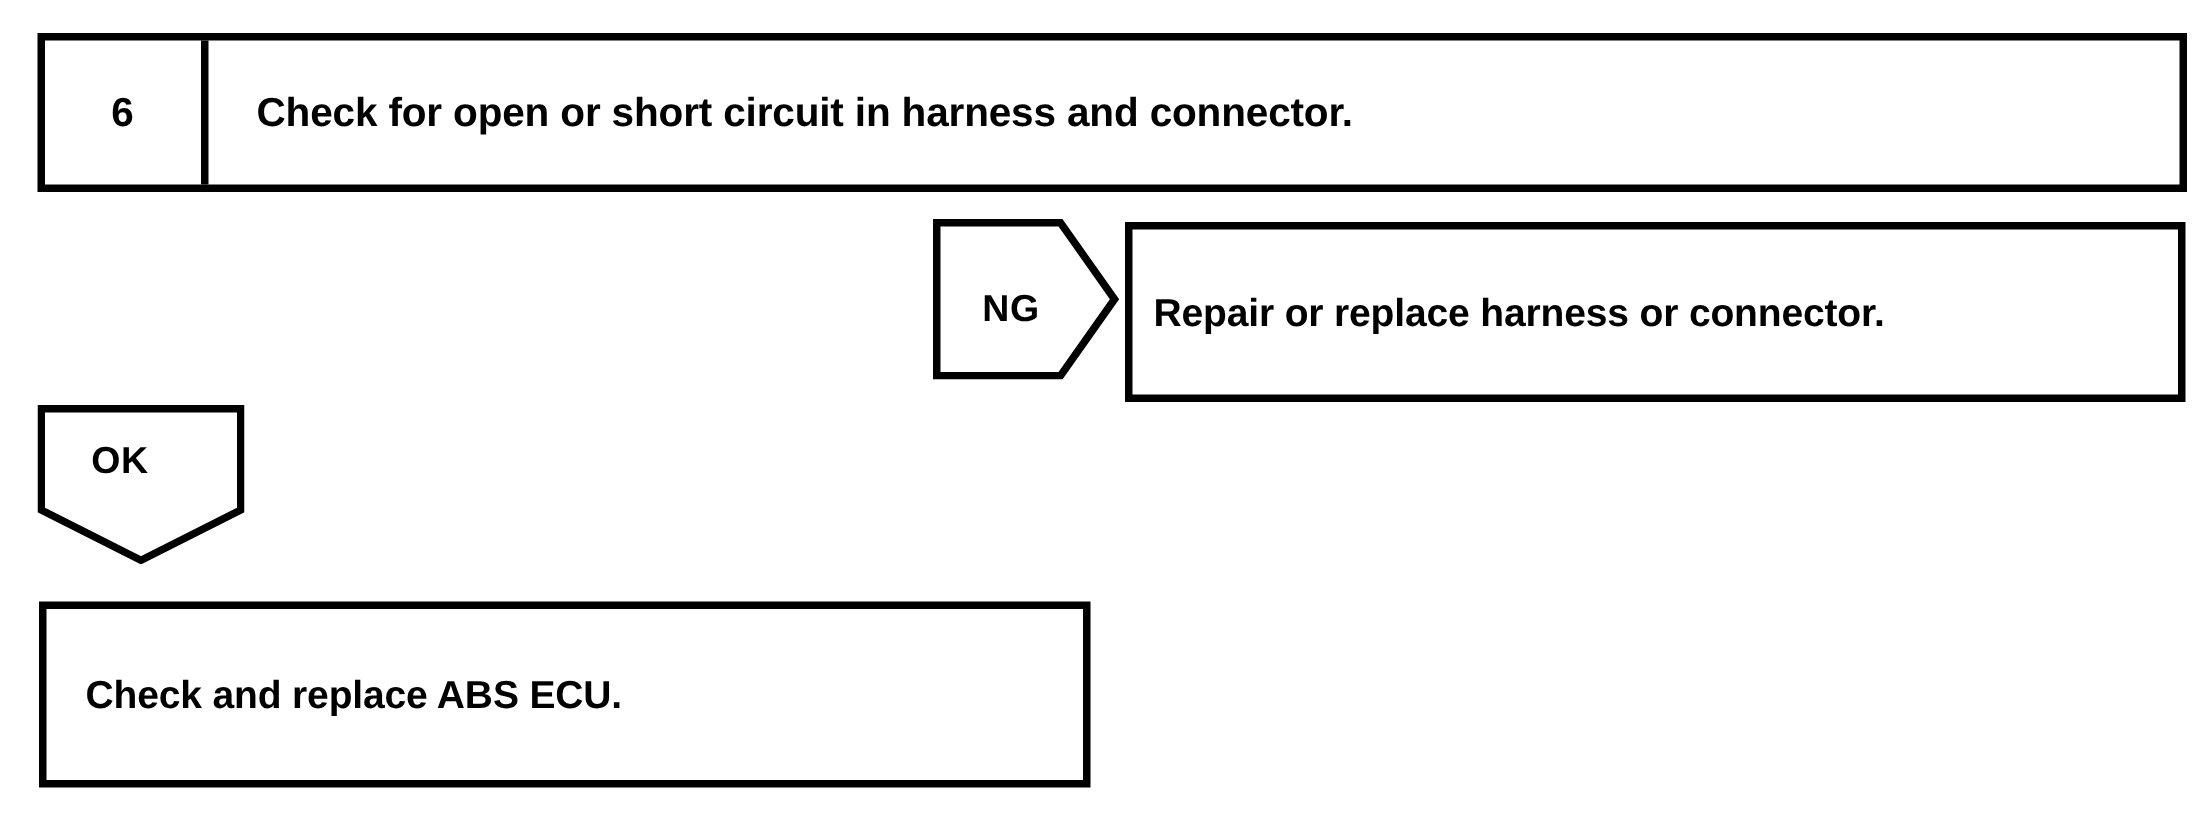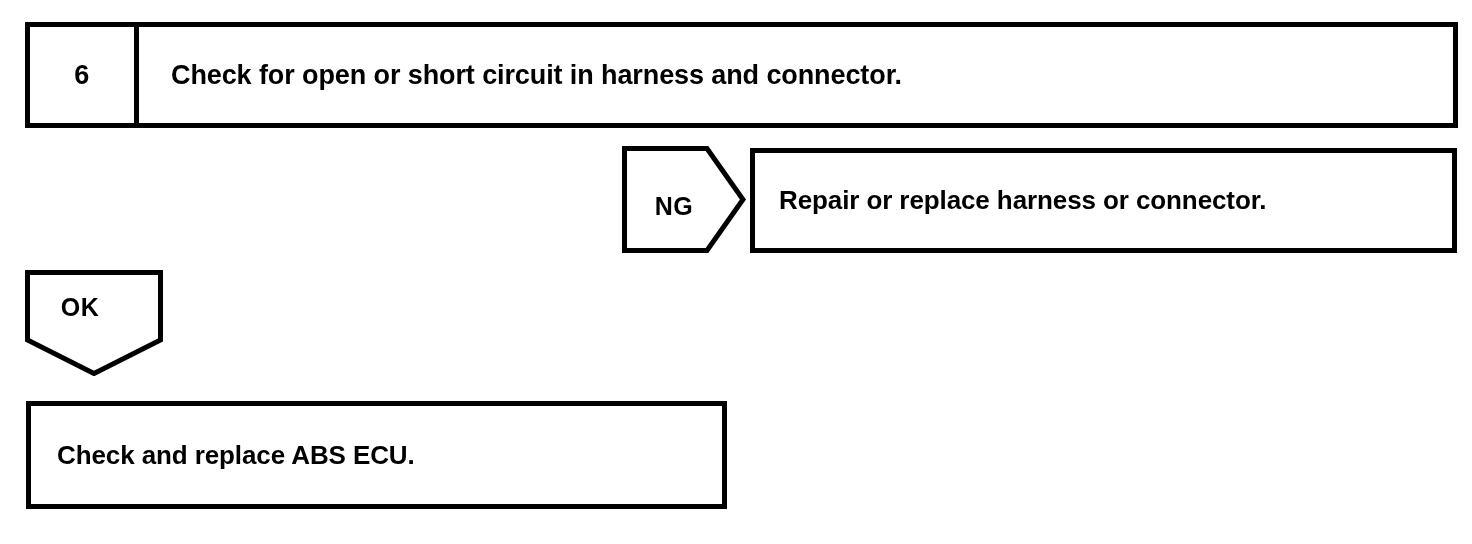--- a/index.html
+++ b/index.html
@@ -88,27 +88,27 @@
     color: #000000;
     letter-spacing: 0.5px;
   }
 
   
   .repair-box {
     position: absolute;
     left: 750px;
     top: 148px;
     width: 707px;
-    height: 105px;
+    height: 120px;
     box-sizing: border-box;
     border: 5px solid #000000;
     background: #ffffff;
     display: flex;
     align-items: center;
-    padding-left: 24px;
+    padding-left: 14px;
   }
   .repair-box span {
     font-size: 26px;
     font-weight: bold;
     color: #000000;
     letter-spacing: -0.1px;
     white-space: nowrap;
   }
 
   
@@ -138,21 +138,21 @@
     color: #000000;
     letter-spacing: 0.5px;
   }
 
   
   .final-box {
     position: absolute;
     left: 26px;
     top: 401px;
     width: 701px;
-    height: 108px;
+    height: 124px;
     box-sizing: border-box;
     border: 5px solid #000000;
     background: #ffffff;
     display: flex;
     align-items: center;
     padding-left: 26px;
   }
   .final-box span {
     font-size: 26px;
     font-weight: bold;

